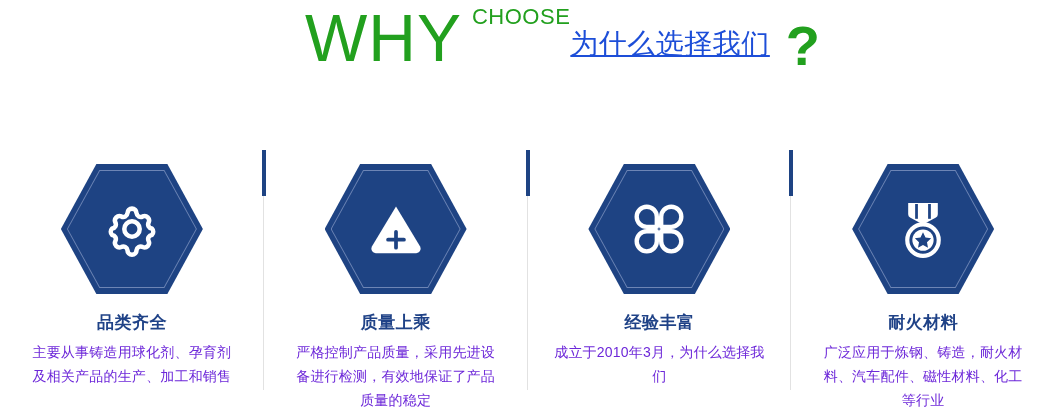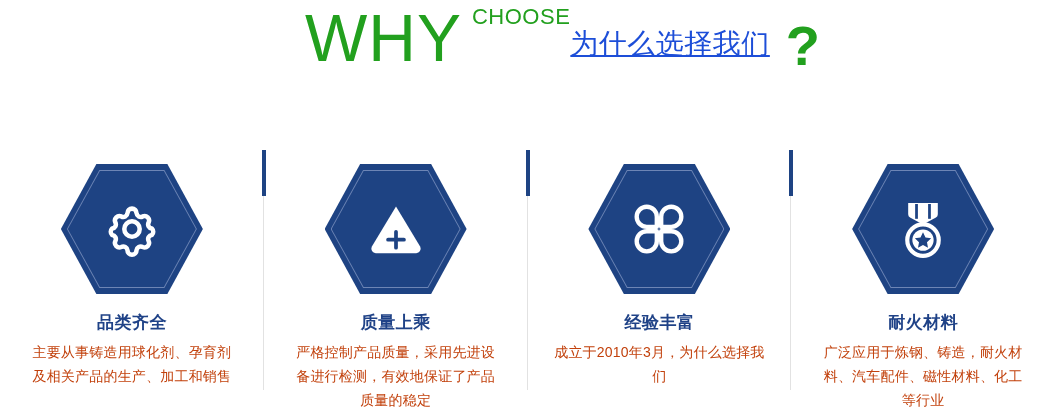--- a/index.html
+++ b/index.html
@@ -172,21 +172,21 @@
     color: #1f4287;
     font-weight: 700;
     text-align: center;
     letter-spacing: 0.5px;
   }
   .col-desc {
     margin-top: 6px;
     width: 212px;
     font-size: 14px;
     line-height: 24px;
-    color: #c2410c;
+    color: #6d28d9;
     text-align: center;
     letter-spacing: 0.2px;
   }
 </style>
 </head>
 <body>
 
 <div class="page">
 
   <div class="heading">

